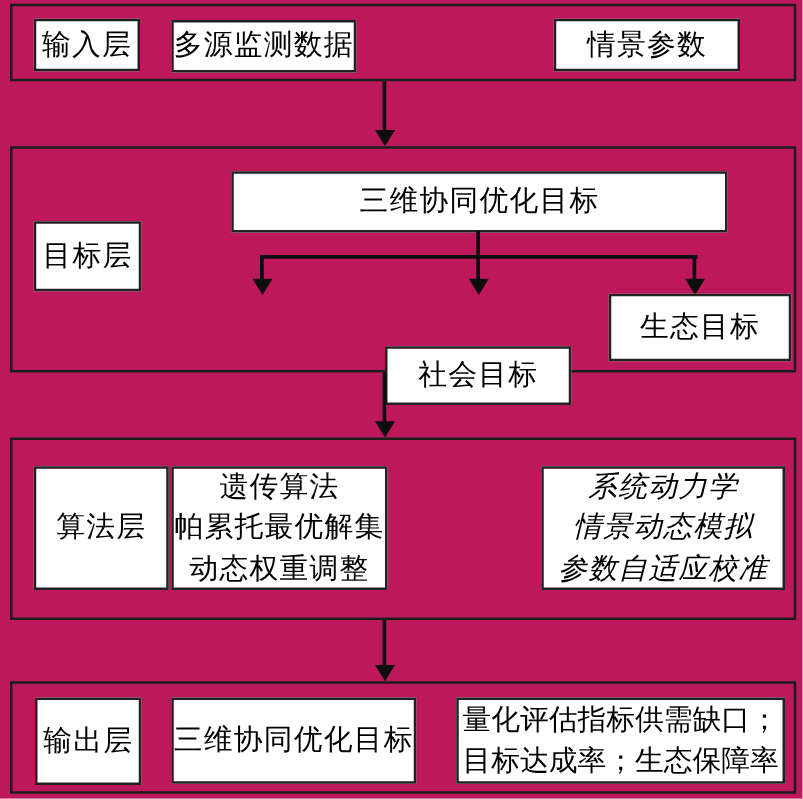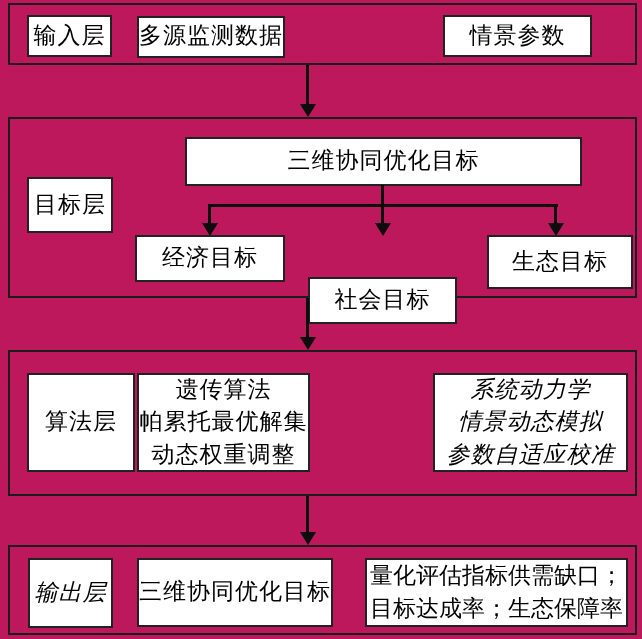--- a/index.html
+++ b/index.html
@@ -48,36 +48,35 @@
 
   <div class="vline" style="left:381px; top:185px; height:22px;"></div>
   <div class="hline" style="left:209px; top:204px; width:349px;"></div>
   <div class="vline" style="left:208px; top:204px; height:20px;"></div>
   <div class="arrowhead" style="left:202px; top:223px;"></div>
   <div class="vline" style="left:381px; top:204px; height:20px;"></div>
   <div class="arrowhead" style="left:375px; top:223px;"></div>
   <div class="vline" style="left:554px; top:204px; height:20px;"></div>
   <div class="arrowhead" style="left:548px; top:223px;"></div>
 
-  <div class="box" style="left:135px; top:235px; width:150px; height:47px;">经济目标</div>
   <div class="box" style="left:308px; top:235px; width:149px; height:47px;margin-top:42px;">社会目标</div>
   <div class="box" style="left:487px; top:235px; width:146px; height:54px;">生态目标</div>
 
   <div class="vline" style="left:306px; top:298px; height:40px;"></div>
   <div class="arrowhead" style="left:300px; top:337px;"></div>
 
   <div class="box" style="left:27px; top:373px; width:108px; height:99px;">算法层</div>
   <div class="box" style="left:137px; top:373px; width:173px; height:99px;">遗传算法
 帕累托最优解集
 动态权重调整</div>
   <div class="box" style="left:433px; top:373px; width:195px; height:99px;font-style:italic;">系统动力学
 情景动态模拟
 参数自适应校准</div>
 
   <div class="vline" style="left:306px; top:496px; height:37px;"></div>
   <div class="arrowhead" style="left:300px; top:532px;"></div>
 
-  <div class="box" style="left:28px; top:558px; width:85px; height:70px;font-style:italic;">输出层</div>
+  <div class="box" style="left:28px; top:558px; width:85px; height:70px;">输出层</div>
   <div class="box" style="left:137px; top:558px; width:196px; height:69px;">三维协同优化目标</div>
   <div class="box" style="left:365px; top:558px; width:263px; height:69px; letter-spacing:0;">量化评估指标供需缺口；
 目标达成率；生态保障率</div>
 
 </div>
 
 </body></html>

